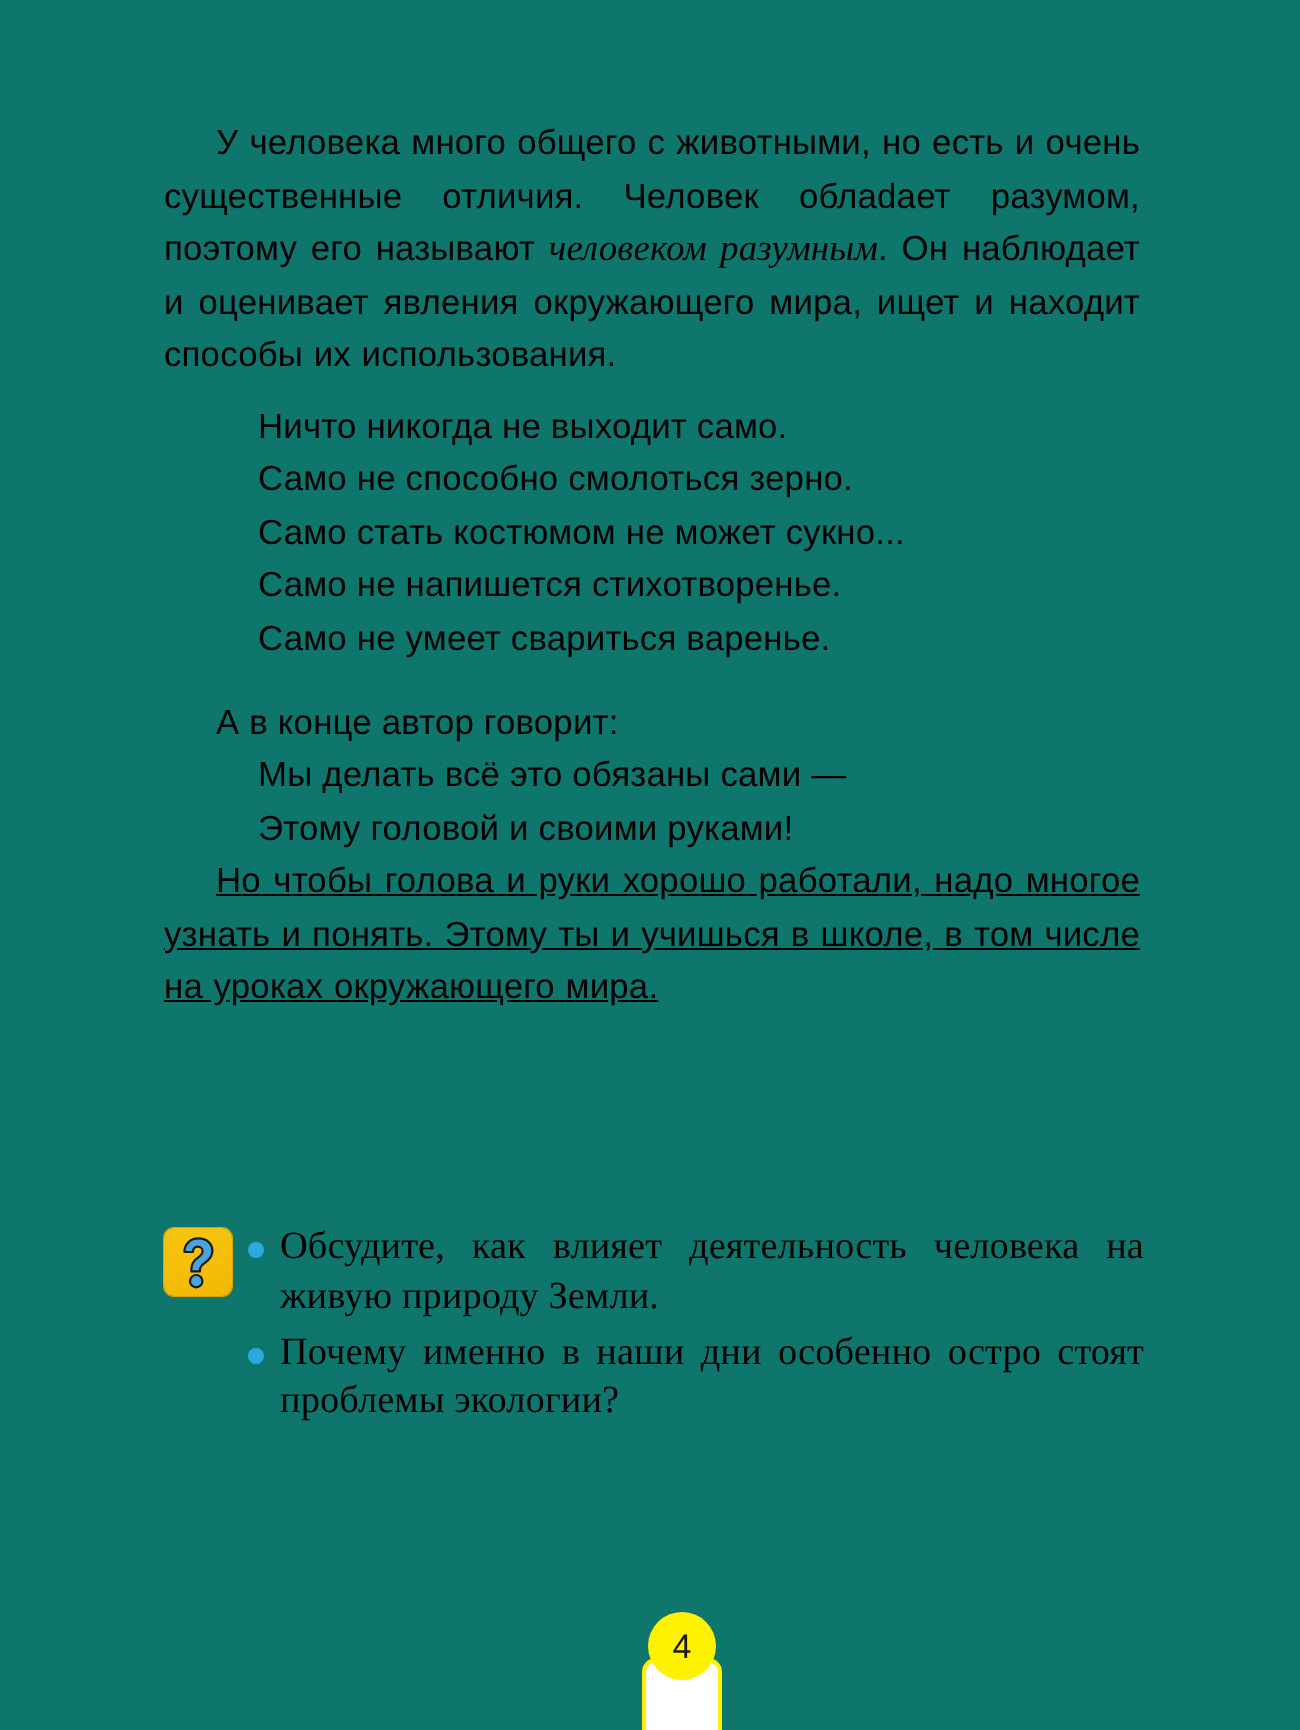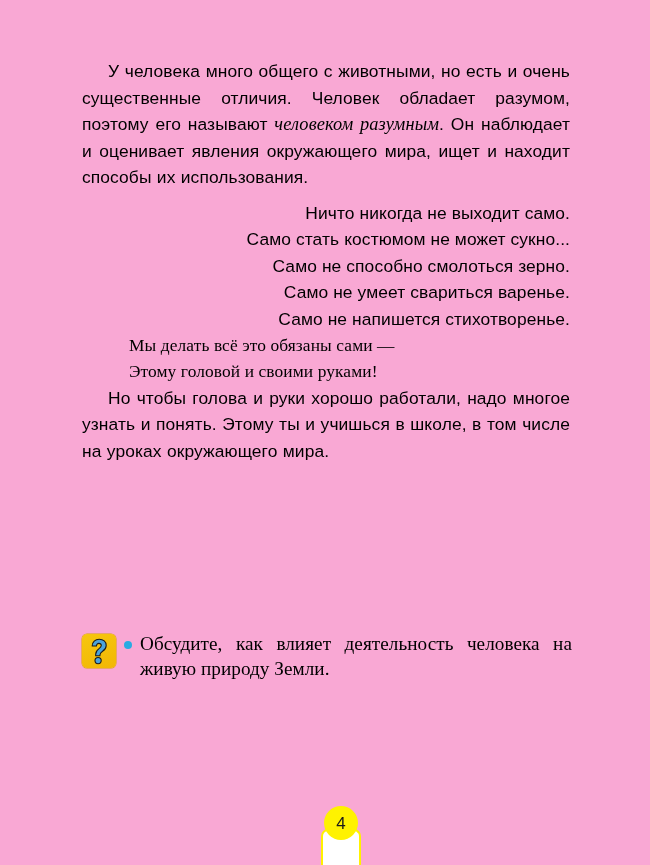--- a/index.html
+++ b/index.html
@@ -16,21 +16,21 @@
     font-family: "Liberation Sans", "DejaVu Sans", sans-serif;
     color: #000000;
     -webkit-font-smoothing: antialiased;
   }
 
   .page {
     position: absolute;
     left: 0; top: 0;
     width: 650px;
     height: 865px;
-    background: #f9a8d4;
+    background: #0f766e;
   }
 
   
   .content {
     position: absolute;
     left: 82px;
     top: 58px;
     width: 488px;
   }
 
@@ -50,62 +50,61 @@
   }
 
   .it-serif {
     font-family: "Liberation Serif", "DejaVu Serif", serif;
     font-style: italic;
     font-size: 18.4px;
   }
 
   
   .poem {
-    margin: 9px 0 0 0;
+    margin: 9px 0 16px 0;
     padding: 0 0 0 47px;
     list-style: none;
-    text-align: right;
   }
   .poem .verse {
     font-size: 17.4px;
     line-height: 26.4px;
     white-space: nowrap;
     letter-spacing: 0.1px;
   }
 
   .author-line {
     margin: 5px 0 0 0;
     font-size: 17.4px;
     line-height: 26.4px;
     text-indent: 26px;
     letter-spacing: 0.1px;
   }
 
   .poem2 {
     margin: 0;
     padding: 0 0 0 47px;
     list-style: none;
-    font-family: Liberation Serif, serif;
   }
   .poem2 .verse {
     font-size: 17.4px;
     line-height: 26.4px;
     white-space: nowrap;
     letter-spacing: 0.1px;
   }
 
   .after-poem {
     margin-top: 10px;
+    text-decoration: underline;
   }
 
   
   .questions-block {
     position: absolute;
     left: 82px;
-    top: 632px;
+    top: 612px;
     width: 490px;
   }
 
   .qmark-icon {
     position: absolute;
     left: 0px;
     top: 2px;
     width: 34px;
     height: 34px;
     border-radius: 5px;
@@ -180,45 +179,47 @@
 
 <div class="page">
 
   <div class="content">
 
     <p class="body-par"><span>У человека много общего с животными, но есть и очень существенные отличия. Человек обла­dает разумом, поэтому его называют </span><span class="it-serif">человеком разумным</span><span>. Он наблюдает и оценивает явления окружающего мира, ищет и находит способы их использования.</span></p>
 
 
     <div class="poem">
       <div class="verse">Ничто никогда не выходит само.</div>
+      <div class="verse">Само не способно смолоться зерно.</div>
       <div class="verse">Само стать костюмом не может сукно...</div>
-      <div class="verse">Само не способно смолоться зерно.</div>
+      <div class="verse">Само не напишется стихотворенье.</div>
       <div class="verse">Само не умеет свариться варенье.</div>
-      <div class="verse">Само не напишется стихотворенье.</div>
     </div>
 
+    <p class="author-line">А в конце автор говорит:</p>
 
     <div class="poem2">
       <div class="verse">Мы делать всё это обязаны сами —</div>
       <div class="verse">Этому головой и своими руками!</div>
     </div>
 
     <p class="body-par after-poem">Но чтобы голова и руки хорошо работали, на­до многое узнать и понять. Этому ты и учишься в школе, в том числе на уроках окружающего мира.</p>
   </div>
 
   <div class="questions-block">
 
     <div class="qmark-icon">
       <svg width="34" height="34" viewBox="0 0 34 34" aria-hidden="true">
         <path d="M10.2 12.0c0-4.0 3.0-6.8 7.0-6.8c4.1 0 7.0 2.6 7.0 6.2c0 2.7-1.3 4.3-3.6 5.9c-1.9 1.3-2.5 2.0-2.6 3.4l-0.05 1.0l-4.3 0l0.05-1.4c0.12-2.6 0.9-3.9 3.1-5.4c1.9-1.35 2.5-2.0 2.5-3.3c0-1.3-1.0-2.25-2.4-2.25c-1.45 0-2.45 1.0-2.45 2.6z" fill="#4BA3DC" stroke="#1b1b1b" stroke-width="1.1" stroke-linejoin="round"></path>
         <circle cx="16.1" cy="26.6" r="3.1" fill="#4BA3DC" stroke="#1b1b1b" stroke-width="1.1"></circle>
       </svg>
     </div>
 
     <ul class="questions">
       <li><span class="dot"></span><span>Обсудите, как влияет деятельность человека на живую природу Земли.</span></li>
+      <li><span class="dot"></span><span>Почему именно в наши дни особенно остро стоят проблемы экологии?</span></li>
     </ul>
   </div>
 
   <div class="page-tab"></div>
   <div class="page-number-badge">4</div>
 
 </div>
 
 </body></html>

